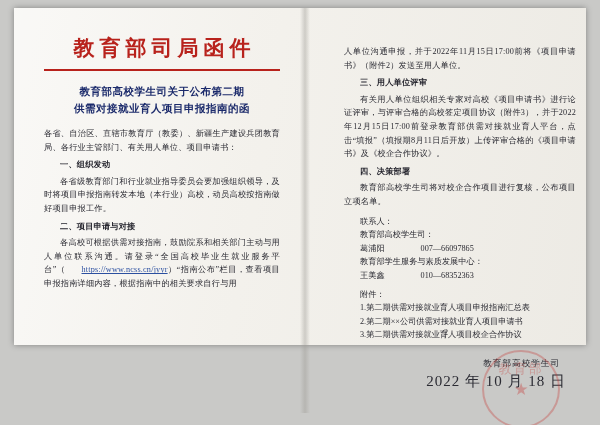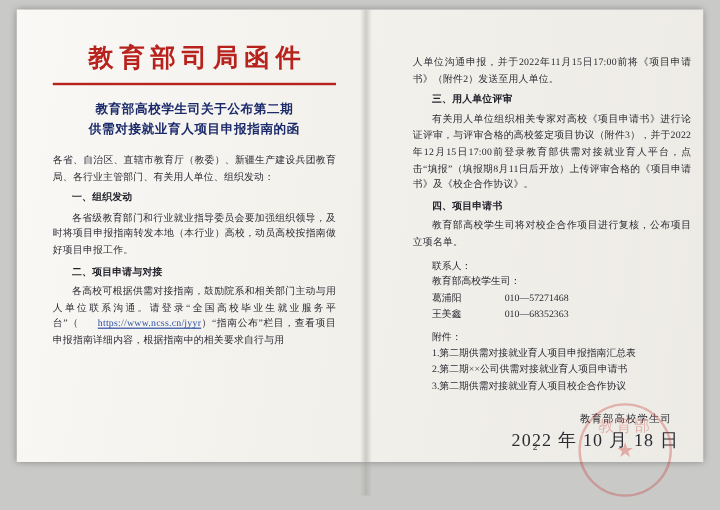--- a/index.html
+++ b/index.html
@@ -18,21 +18,21 @@
     width: 600px;
     height: 425px;
     background: #c9c9c7;
   }
   
   .sheet {
     position: absolute;
     left: 14px;
     top: 8px;
     width: 572px;
-    height: 377px;
+    height: 337px;
     background: #f3f1ec;
     box-shadow: 0 0 6px rgba(0,0,0,0.35);
   }
   .sheet:before {
     
     content: "";
     position: absolute;
     left: 0; top: 0; right: 0; bottom: 0;
     background: linear-gradient(100deg, rgba(255,255,255,0.55) 0%, rgba(245,243,238,0.2) 40%, rgba(225,222,214,0.35) 100%);
     pointer-events: none;
@@ -211,42 +211,43 @@
 
     <div class="col col-left">
       <div class="masthead">教育部司局函件</div>
       <div class="masthead-rule"></div>
 
       <div class="doc-title">
         <div>教育部高校学生司关于公布第二期</div>
         <div>供需对接就业育人项目申报指南的函</div>
       </div>
 
-      <p class="body">各省、自治区、直辖市教育厅（教委）、新疆生产建设兵团教育局、各行业主管部门、有关用人单位、组织发动：</p>
+      <p class="body">各省、自治区、直辖市教育厅（教委）、新疆生产建设兵团教育局、各行业主管部门、有关用人单位、项目申请书：</p>
 
       <p class="body section">一、组织发动</p>
       <p class="body indent">各省级教育部门和行业就业指导委员会要加强组织领导，及时将项目申报指南转发本地（本行业）高校，动员高校按指南做好项目申报工作。</p>
 
       <p class="body section">二、项目申请与对接</p>
       <p class="body indent"><span>各高校可根据供需对接指南，鼓励院系和相关部门主动与用人单位联系沟通。请登录“全国高校毕业生就业服务平台”（</span><span class="link">https://www.ncss.cn/jyyr</span><span>）“指南公布”栏目，查看项目申报指南详细内容，根据指南中的相关要求自行与用</span></p>
     </div>
 
     <div class="col col-right">
       <p class="body">人单位沟通申报，并于2022年11月15日17:00前将《项目申请书》（附件2）发送至用人单位。</p>
 
       <p class="body section">三、用人单位评审</p>
       <p class="body indent">有关用人单位组织相关专家对高校《项目申请书》进行论证评审，与评审合格的高校签定项目协议（附件3），并于2022年12月15日17:00前登录教育部供需对接就业育人平台，点击“填报”（填报期8月11日后开放）上传评审合格的《项目申请书》及《校企合作协议》。</p>
 
-      <p class="body section">四、项目申请书</p>
+      <p class="body section">四、决策部署</p>
       <p class="body indent">教育部高校学生司将对校企合作项目进行复核，公布项目立项名单。</p>
 
       <div class="contact-block">
         <div class="contact-line">联系人：</div>
         <div class="contact-item">教育部高校学生司：</div>
-        <div class="contact-item"><span>葛浦阳</span><span class="contact-num">010—57271468</span></div>
+        <div class="contact-item"><span>葛浦阳</span><span class="contact-num">007—66097865</span></div>
+        <div class="contact-item">教育部学生服务与素质发展中心：</div>
         <div class="contact-item"><span>王美鑫</span><span class="contact-num">010—68352363</span></div>
       </div>
 
       <div class="attach-block">
         <div class="attach-line">附件：</div>
         <div class="attach-line">1.第二期供需对接就业育人项目申报指南汇总表</div>
         <div class="attach-line">2.第二期××公司供需对接就业育人项目申请书</div>
         <div class="attach-line">3.第二期供需对接就业育人项目校企合作协议</div>
       </div>
 

